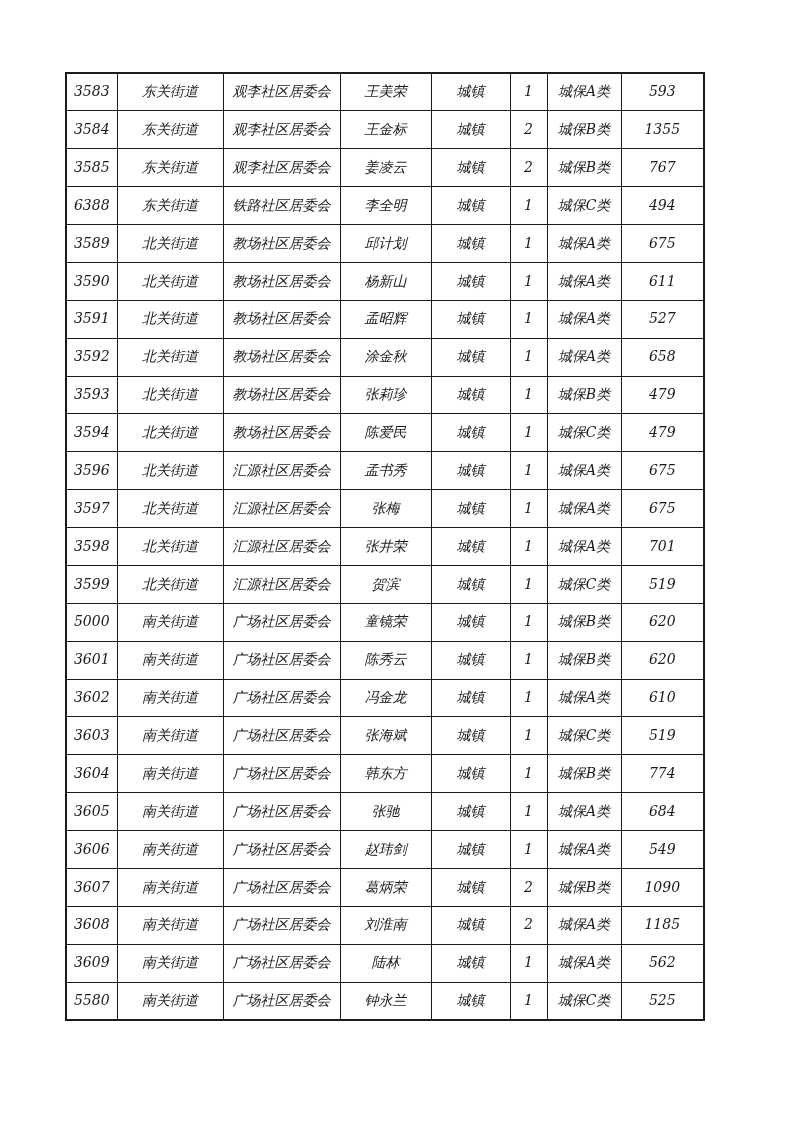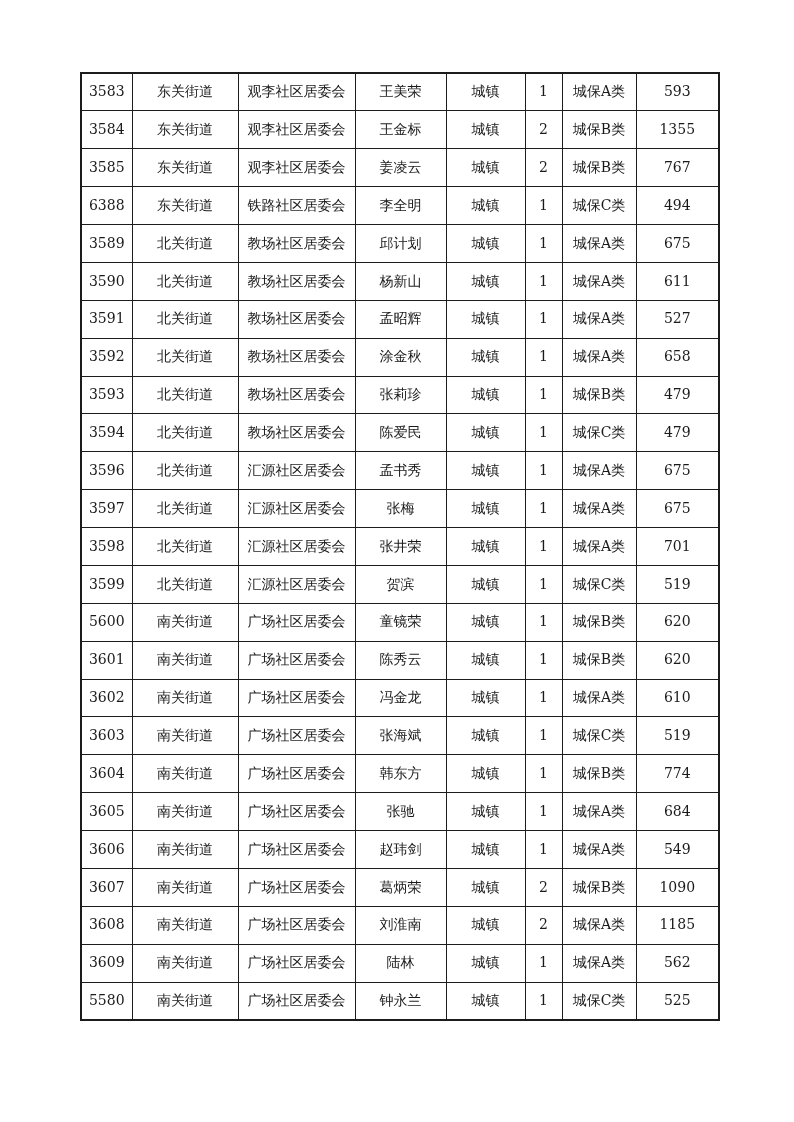--- a/index.html
+++ b/index.html
@@ -18,27 +18,28 @@
   .page {
     position: absolute;
     left: 0;
     top: 0;
     width: 794px;
     height: 1122px;
     background: #ffffff;
   }
   table.roster {
     position: absolute;
-    left: 80px;
+    left: 65px;
     top: 72px;
     width: 638px;
     height: 949px;
     border-collapse: collapse;
     table-layout: fixed;
     border: 2px solid #1c1c1c;
+    font-style: italic;
   }
   table.roster td {
     border: 1.5px solid #1c1c1c;
     padding: 0 2px;
     text-align: center;
     vertical-align: middle;
     font-size: 14px;
     line-height: 1.1;
     white-space: nowrap;
     overflow: hidden;
@@ -198,21 +199,21 @@
           <td>3599</td>
           <td>北关街道</td>
           <td>汇源社区居委会</td>
           <td>贺滨</td>
           <td>城镇</td>
           <td>1</td>
           <td>城保C类</td>
           <td>519</td>
         </tr>
         <tr>
-          <td>5600</td>
+          <td>5000</td>
           <td>南关街道</td>
           <td>广场社区居委会</td>
           <td>童镜荣</td>
           <td>城镇</td>
           <td>1</td>
           <td>城保B类</td>
           <td>620</td>
         </tr>
         <tr>
           <td>3601</td>

